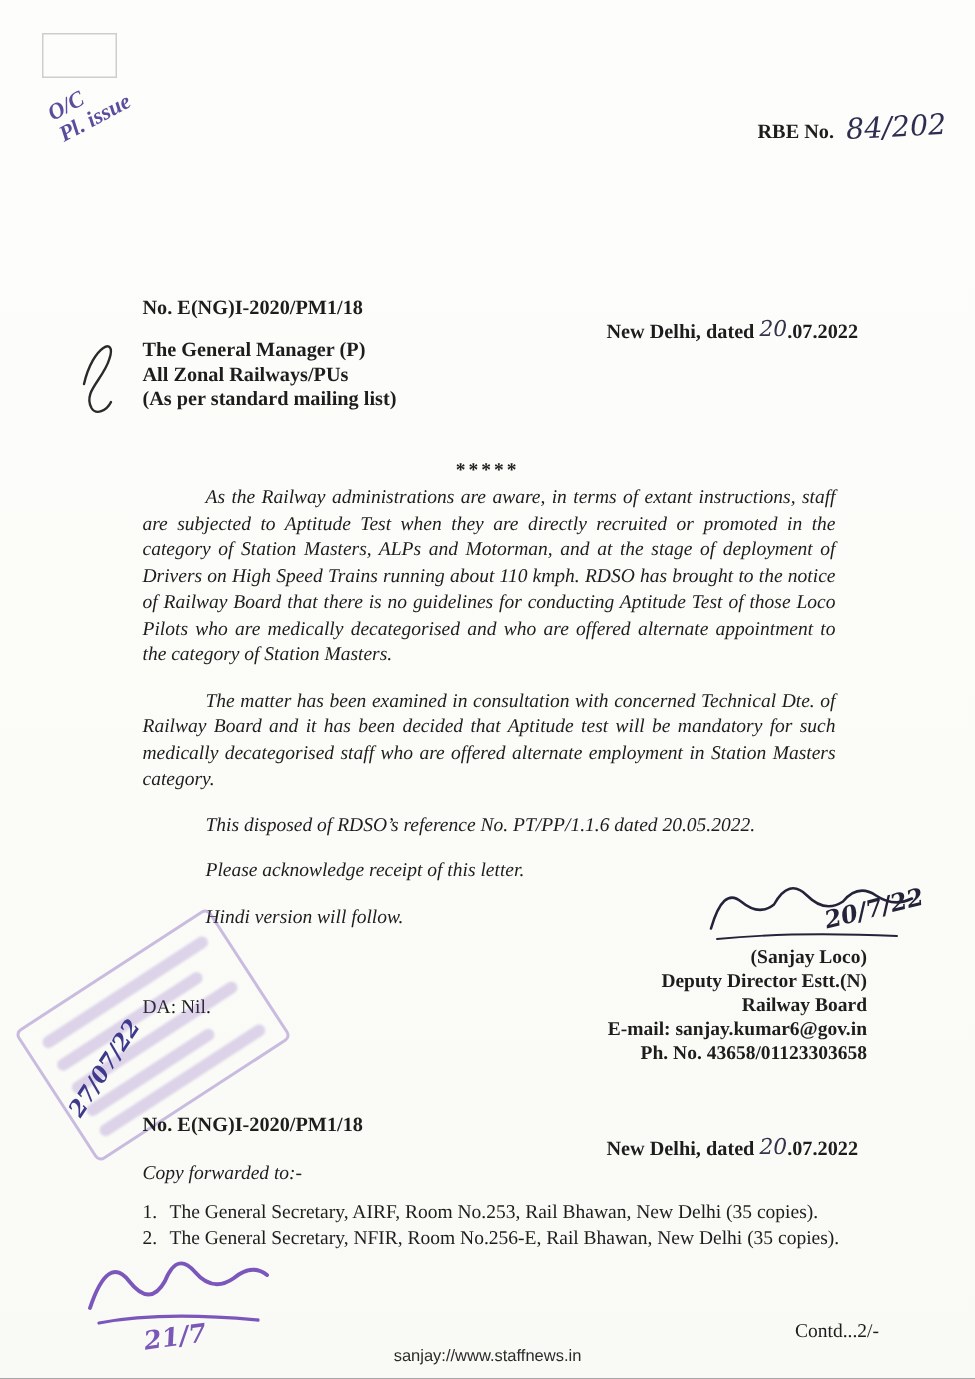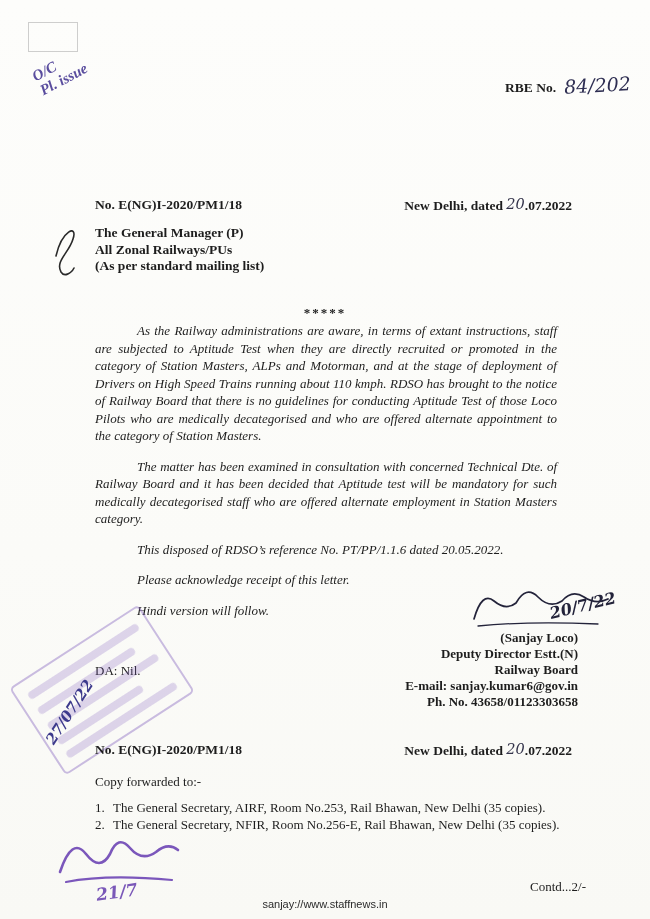--- a/index.html
+++ b/index.html
@@ -20,21 +20,21 @@
     font-size:15px;line-height:16px;font-style:italic;font-weight:bold;}
 
   .rbe-line{left:505px;top:74px;display:flex;gap:8px;align-items:flex-end;}
   .rbe-label{font-size:13.5px;}
   .rbe-num{font-size:19px;color:#2e2e52;transform:rotate(-3deg);display:inline-block;}
 
   .letterhead{left:0;right:0;top:118px;text-align:center;font-weight:bold;
     font-size:13.5px;line-height:19px;}
 
   .ref-no{left:95px;font-weight:bold;font-size:13.5px;}
-  .ref-date{right:78px;font-weight:bold;font-size:13.5px;text-align:right;}
+  .ref-date{right:78px;font-weight:bold;font-size:13.5px;text-align:right;margin-top:16px;}
   .date-day{font-style:italic;font-family:"DejaVu Serif",serif;color:#33334a;
     position:relative;top:-1px;font-weight:normal;font-size:14.5px;}
 
   .addressee{left:95px;top:225px;font-weight:bold;font-size:13.5px;line-height:16.5px;}
 
   .subject{left:128px;top:290px;font-weight:bold;font-size:13.3px;}
   .stars{left:0;right:0;top:305px;text-align:center;font-weight:bold;letter-spacing:2px;font-size:13px;}
 
   .body-text{left:95px;top:322px;width:462px;font-size:13px;line-height:17.5px;text-align:justify;}
   .body-text p{margin:0 0 13px 0;text-indent:42px;font-style:italic;}
@@ -49,21 +49,21 @@
 
   .stamp{left:25px;top:638px;width:150px;height:100px;transform:rotate(-33deg);
     border:2px solid rgba(123,87,187,.45);border-radius:5px;opacity:.85;}
   .stamp-bar{position:absolute;left:10px;right:10px;height:8px;border-radius:4px;
     background:rgba(123,87,187,.28);filter:blur(.6px);}
   .sb1{top:12px;} .sb2{top:30px;right:26px;} .sb3{top:48px;} .sb4{top:66px;right:40px;} .sb5{top:82px;}
   .stamp-date{left:42px;top:738px;transform:rotate(-57deg);transform-origin:left top;
     color:#3d3a8c;font-size:15px;font-weight:bold;}
 
   .ref2-no{top:742px;} .ref2-date{top:742px;}
-  .copy-heading{left:95px;top:774px;font-size:13px;}
+  .copy-heading{left:95px;top:774px;font-size:13px;font-style:italic;}
   .copy-list{left:95px;top:799px;font-size:13px;line-height:17px;}
   .copy-item .num{display:inline-block;width:18px;}
 
   .contd{right:64px;top:843px;font-size:13px;margin-top:36px;}
 
   .bottom-sign-svg{left:52px;top:830px;}
   .bottom-date{left:96px;top:882px;transform:rotate(-8deg);font-size:17px;font-weight:bold;}
 
   .footer-url{left:0;right:0;top:898px;text-align:center;
     font-family:"Liberation Sans","DejaVu Sans",sans-serif;font-size:11px;color:#2b2b2b;}

